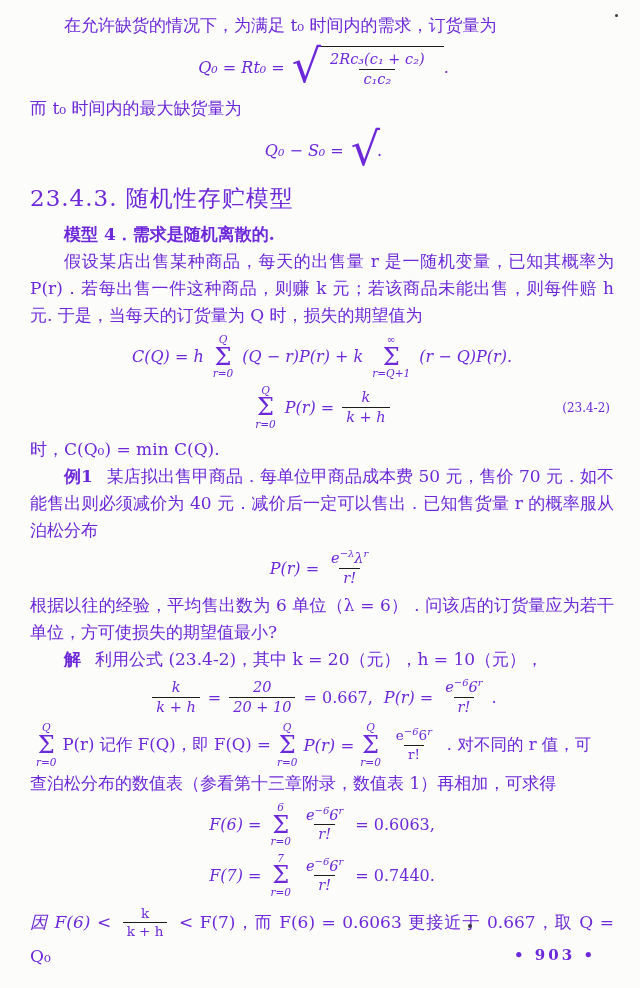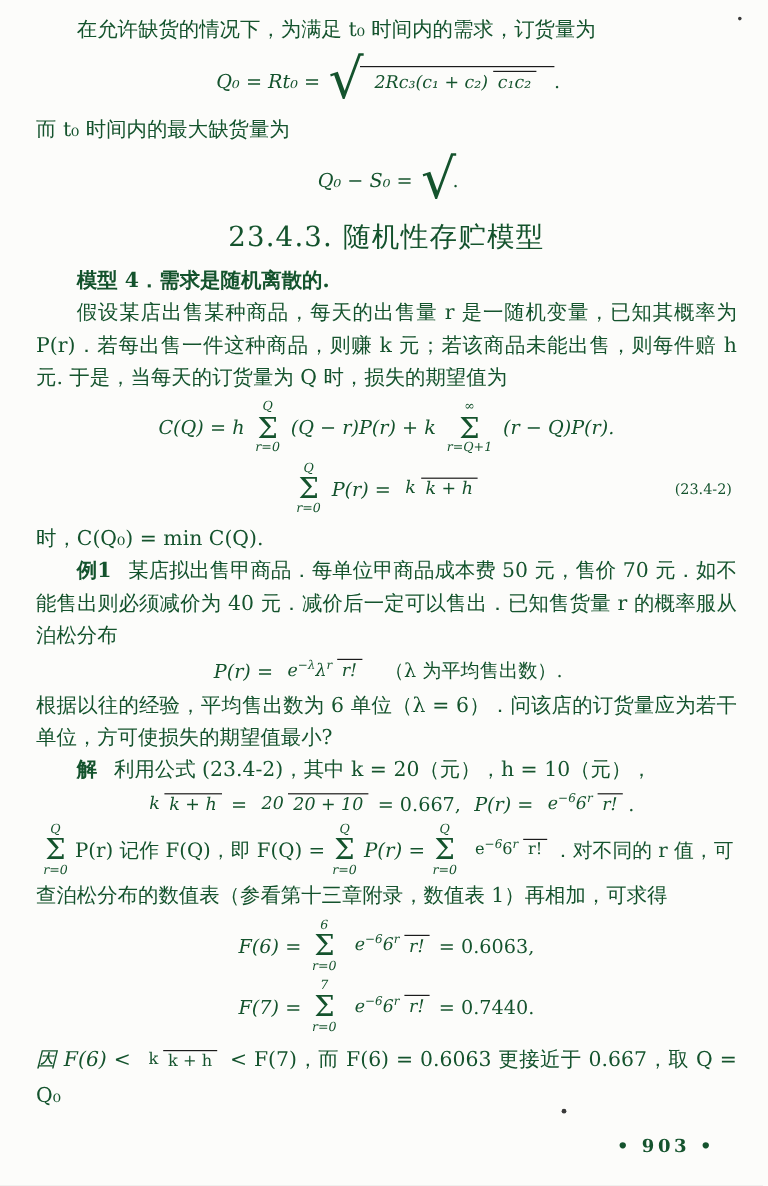--- a/index.html
+++ b/index.html
@@ -1,32 +1,32 @@
 <!DOCTYPE html>
 <html><head>
 <meta charset="utf-8">
 <style>
   html,body{margin:0;padding:0;background:#e8e8e4;}
   .page{
     position:relative; width:640px; height:988px; box-sizing:border-box;
-    background:#fcfcfa; color:#14532d; overflow:hidden;
+    background:#fcfcfa; color:#6d28d9; overflow:hidden;
     padding:12px 26px 0 30px;
     font-family:"DejaVu Serif","Liberation Serif",serif;
   }
   .para{font-size:17px; line-height:27px; margin:0; text-align:justify;}
   .ind{text-indent:34px;}
   .b{font-weight:bold;}
   .lbl{font-weight:bold; margin-right:14px;}
-  .heading{font-size:23px; font-weight:normal; letter-spacing:1px; margin:10px 0 8px 0; line-height:30px;text-align:center;}
+  .heading{font-size:23px; font-weight:normal; letter-spacing:1px; margin:10px 0 8px 0; line-height:30px;}
   
   .eq{display:flex; justify-content:center; align-items:center; margin:5px 0; font-size:16px; font-style:italic; position:relative;}
   .eq .up{font-style:normal;}
   .mtxt{white-space:nowrap; margin:0 3px;}
   
-  .frac{display:inline-flex; flex-direction:row; align-items:center; vertical-align:middle; margin:0 5px; font-size:14.5px; line-height:1.3; text-align:center;}
+  .frac{display:inline-flex; flex-direction:column; align-items:center; vertical-align:middle; margin:0 5px; font-size:14.5px; line-height:1.3; text-align:center;}
   .frac .fn{padding:0 4px;}
   .frac .fd{border-top:1.5px solid #1b1b1b; padding:0 4px;}
   
   .sqrt{display:inline-flex; align-items:center; margin-left:4px;}
   .rad{font-style:normal; font-size:46px; line-height:1; margin-right:-3px; transform:translateY(-1px);}
   .rcd{border-top:1.8px solid #1b1b1b; padding:3px 10px 0 3px; display:inline-flex; align-items:center;}
   
   .sum{display:inline-flex; flex-direction:column; align-items:center; vertical-align:middle; line-height:1; margin:0 6px; font-style:normal;}
   .sum .sl{font-size:10.5px; font-style:italic; line-height:1.1;}
   .sum .sg{font-size:24px; line-height:0.95; font-style:normal;}
@@ -119,21 +119,20 @@
   <p class="para ind">
     <span class="lbl">例1</span><span>某店拟出售甲商品．每单位甲商品成本费 50 元，售价 70 元．如不能售出则必须减价为 40 元．减价后一定可以售出．已知售货量 r 的概率服从泊松分布</span>
   </p>
 
   <div class="eq">
     <span class="mtxt">P(r) =</span>
     <span class="frac">
       <span class="fn"><span>e</span><sup class="s">−λ</sup><span>λ</span><sup class="s">r</sup></span>
       <span class="fd">r!</span>
     </span>
-    <span class="up" style="margin-left:14px;">（λ 为平均售出数）.</span>
   </div>
 
   <p class="para">根据以往的经验，平均售出数为 6 单位（λ = 6）．问该店的订货量应为若干单位，方可使损失的期望值最小?</p>
 
   <p class="para ind">
     <span class="lbl">解</span><span>利用公式 (23.4-2)，其中 k = 20（元），h = 10（元），</span>
   </p>
 
   <div class="eq">
     <span class="frac">

